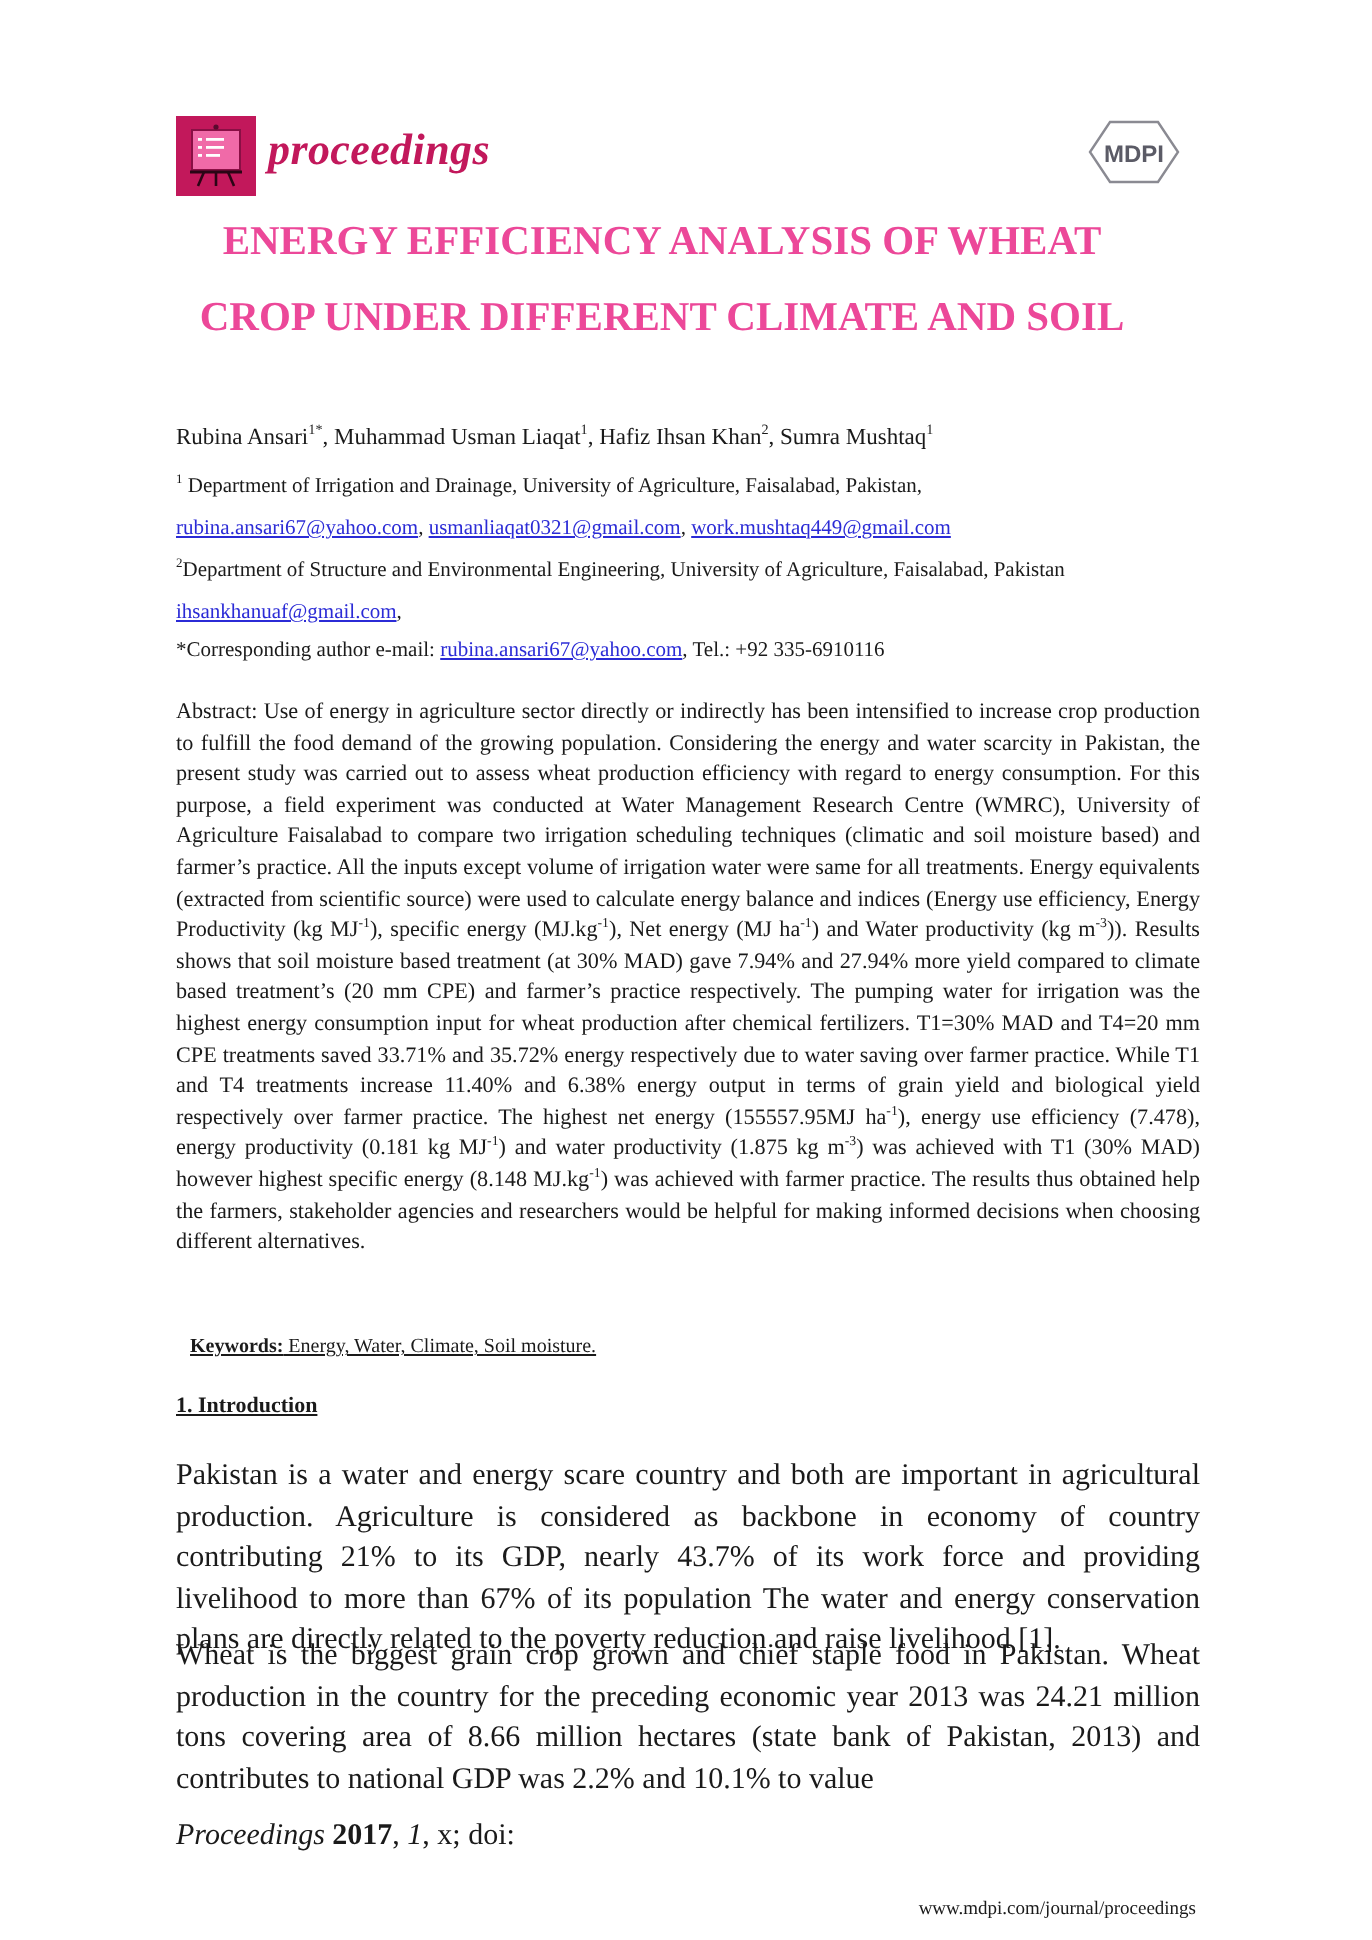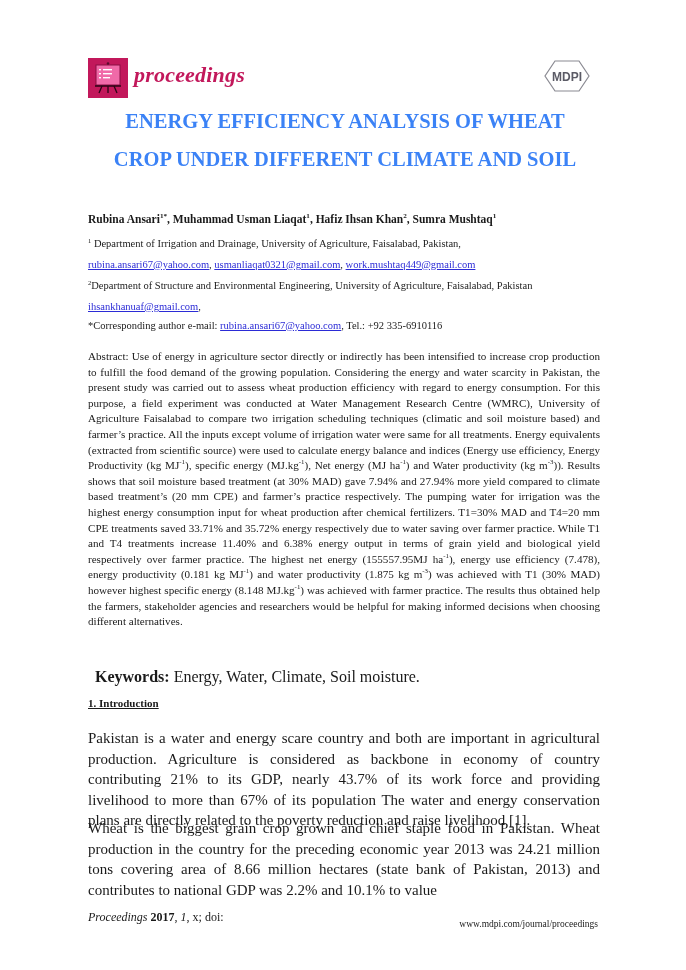--- a/index.html
+++ b/index.html
@@ -9,42 +9,42 @@
 
   
   .hdr-logo { position: absolute; left: 88px; top: 58px; width: 40px; height: 40px;
               background: #c2185b; }
   .hdr-logo svg { display: block; }
   .hdr-journal { position: absolute; left: 134px; top: 62px; font-size: 22px;
                  font-style: italic; font-weight: bold; color: #c2185b; letter-spacing: 0.2px; }
   .hdr-mdpi { position: absolute; left: 543px; top: 58px; width: 48px; height: 36px; }
 
   
-  .title { position: absolute; left: 72px; width: 546px; top: 102px; text-align: center;
-           font-weight: bold; font-size: 20.5px; line-height: 38px; color: #3b82f6; }
+  .title { position: absolute; left: 58px; width: 546px; top: 102px; text-align: center;
+           font-weight: bold; font-size: 20.5px; line-height: 38px; color: #ec4899; }
 
   
-  .authors { position: absolute; left: 88px; top: 213px; font-size: 11.5px; font-weight: bold; }
+  .authors { position: absolute; left: 88px; top: 213px; font-size: 11.5px; font-weight: normal; }
   .line { position: absolute; left: 88px; font-size: 10.5px; white-space: nowrap; }
   sup { font-size: 0.62em; line-height: 0; }
   a.email { color: #2b2bd6; text-decoration: underline; }
 
   
   .abstract { position: absolute; left: 88px; top: 349px; width: 512px;
               font-size: 11.1px; line-height: 15.6px; text-align: justify; }
   .abstract b { font-weight: normal; }
 
-  .keywords { position: absolute; left: 95px; top: 668px; font-size: 16px; }
+  .keywords { position: absolute; left: 95px; top: 668px; font-size: 10px; text-decoration: underline; }
   .section-h { position: absolute; left: 88px; top: 697px; font-size: 11px; font-weight: bold; text-decoration: underline; }
 
   .para { position: absolute; left: 88px; width: 512px; font-size: 15px;
           line-height: 20.5px; text-align: justify; }
 
-  .footer-left { position: absolute; left: 88px; top: 910px; font-size: 12px; }
-  .footer-right { position: absolute; right: 88px; top: 919px; font-size: 9.5px; }
+  .footer-left { position: absolute; left: 88px; top: 910px; font-size: 15px; }
+  .footer-right { position: absolute; right: 88px; top: 950px; font-size: 9.5px; }
 </style>
 </head>
 <body>
 
 <div class="page">
 
   <div class="hdr-logo">
     <svg width="40" height="40" viewBox="0 0 40 40">
       <rect x="0" y="0" width="40" height="40" fill="#c2185b"></rect>
       <rect x="8" y="7" width="24" height="20" fill="#f06aa8" stroke="#8a0f45" stroke-width="1"></rect>

